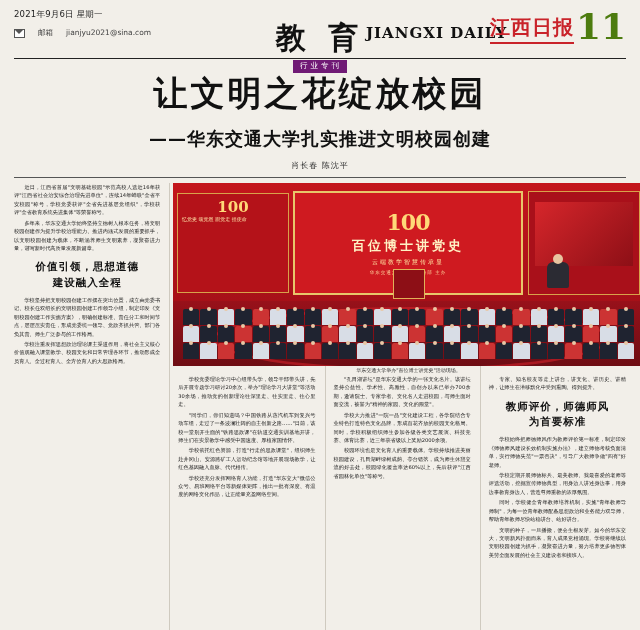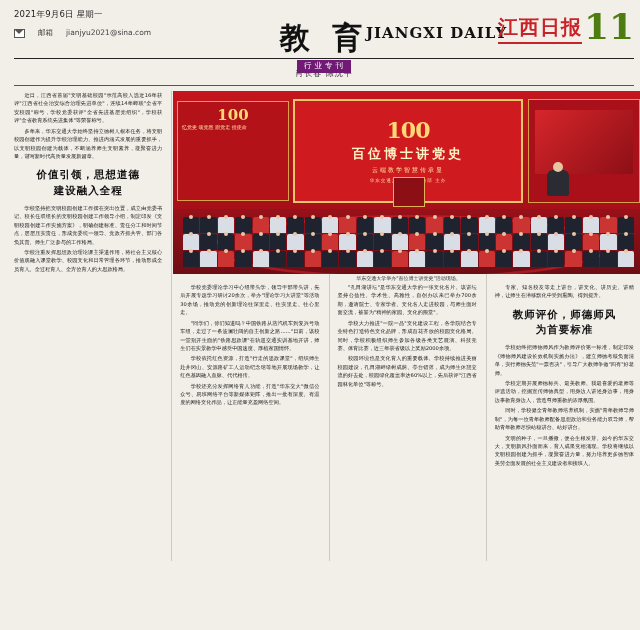--- a/index.html
+++ b/index.html
@@ -13,21 +13,21 @@
     font-family: "DejaVu Sans", "Liberation Sans", sans-serif;
     color: #1a1a1a;
     overflow: hidden;
   }
   .page {
     position: relative;
     width: 640px;
     height: 630px;
     background: #f2efe9;
     box-sizing: border-box;
-    padding: 6px 6px 4px 14px;
+    padding: 6px 14px 4px 14px;
   }
 
   
   .masthead {
     position: relative;
     height: 52px;
     border-bottom: 1px solid #222;
   }
   .mh-left {
     position: absolute;
@@ -380,20 +380,24 @@
     <div class="mh-center">
       <div class="mh-edu">教 育</div>
       <div class="mh-sub">行业专刊</div>
     </div>
 
     <div class="mh-jd">JIANGXI DAILY</div>
     <div class="mh-logo">江西日报</div>
     <div class="mh-num">11</div>
   </div>
 
+  <div class="headline">
+    <h1>让文明之花绽放校园</h1>
+    <h2>——华东交通大学扎实推进文明校园创建</h2>
+  </div>
   <div class="byline">肖长春  陈沈平</div>
   <div class="rule-top"></div>
 
   <div class="body-area">
 
     <div class="cols">
       <div class="col c1">
           <div>
             <p>近日，江西省首届"文明基础校园"示范高校人选近16年获评"江西省社会治安综合治理先进单位"，连续14年蝉联"全省平安校园"称号，学校党委获评"全省先进基层党组织"，学校获评"全省教育系统先进集体"等荣誉称号。</p>
             <p>多年来，华东交通大学始终坚持立德树人根本任务，将文明校园创建作为提升学校治理能力、推进内涵式发展的重要抓手，以文明校园创建为载体，不断涵养师生文明素养，凝聚奋进力量，谱写新时代高质量发展新篇章。</p>

